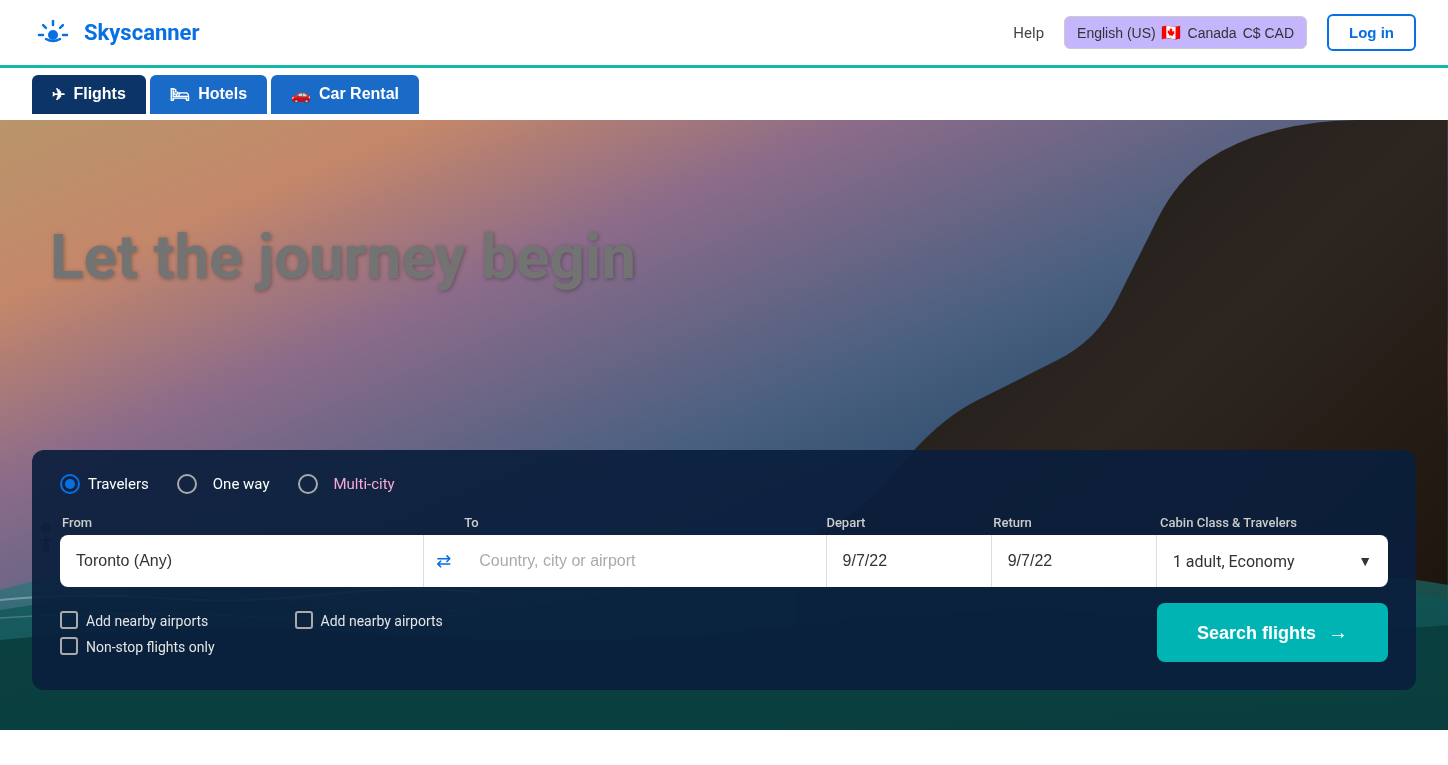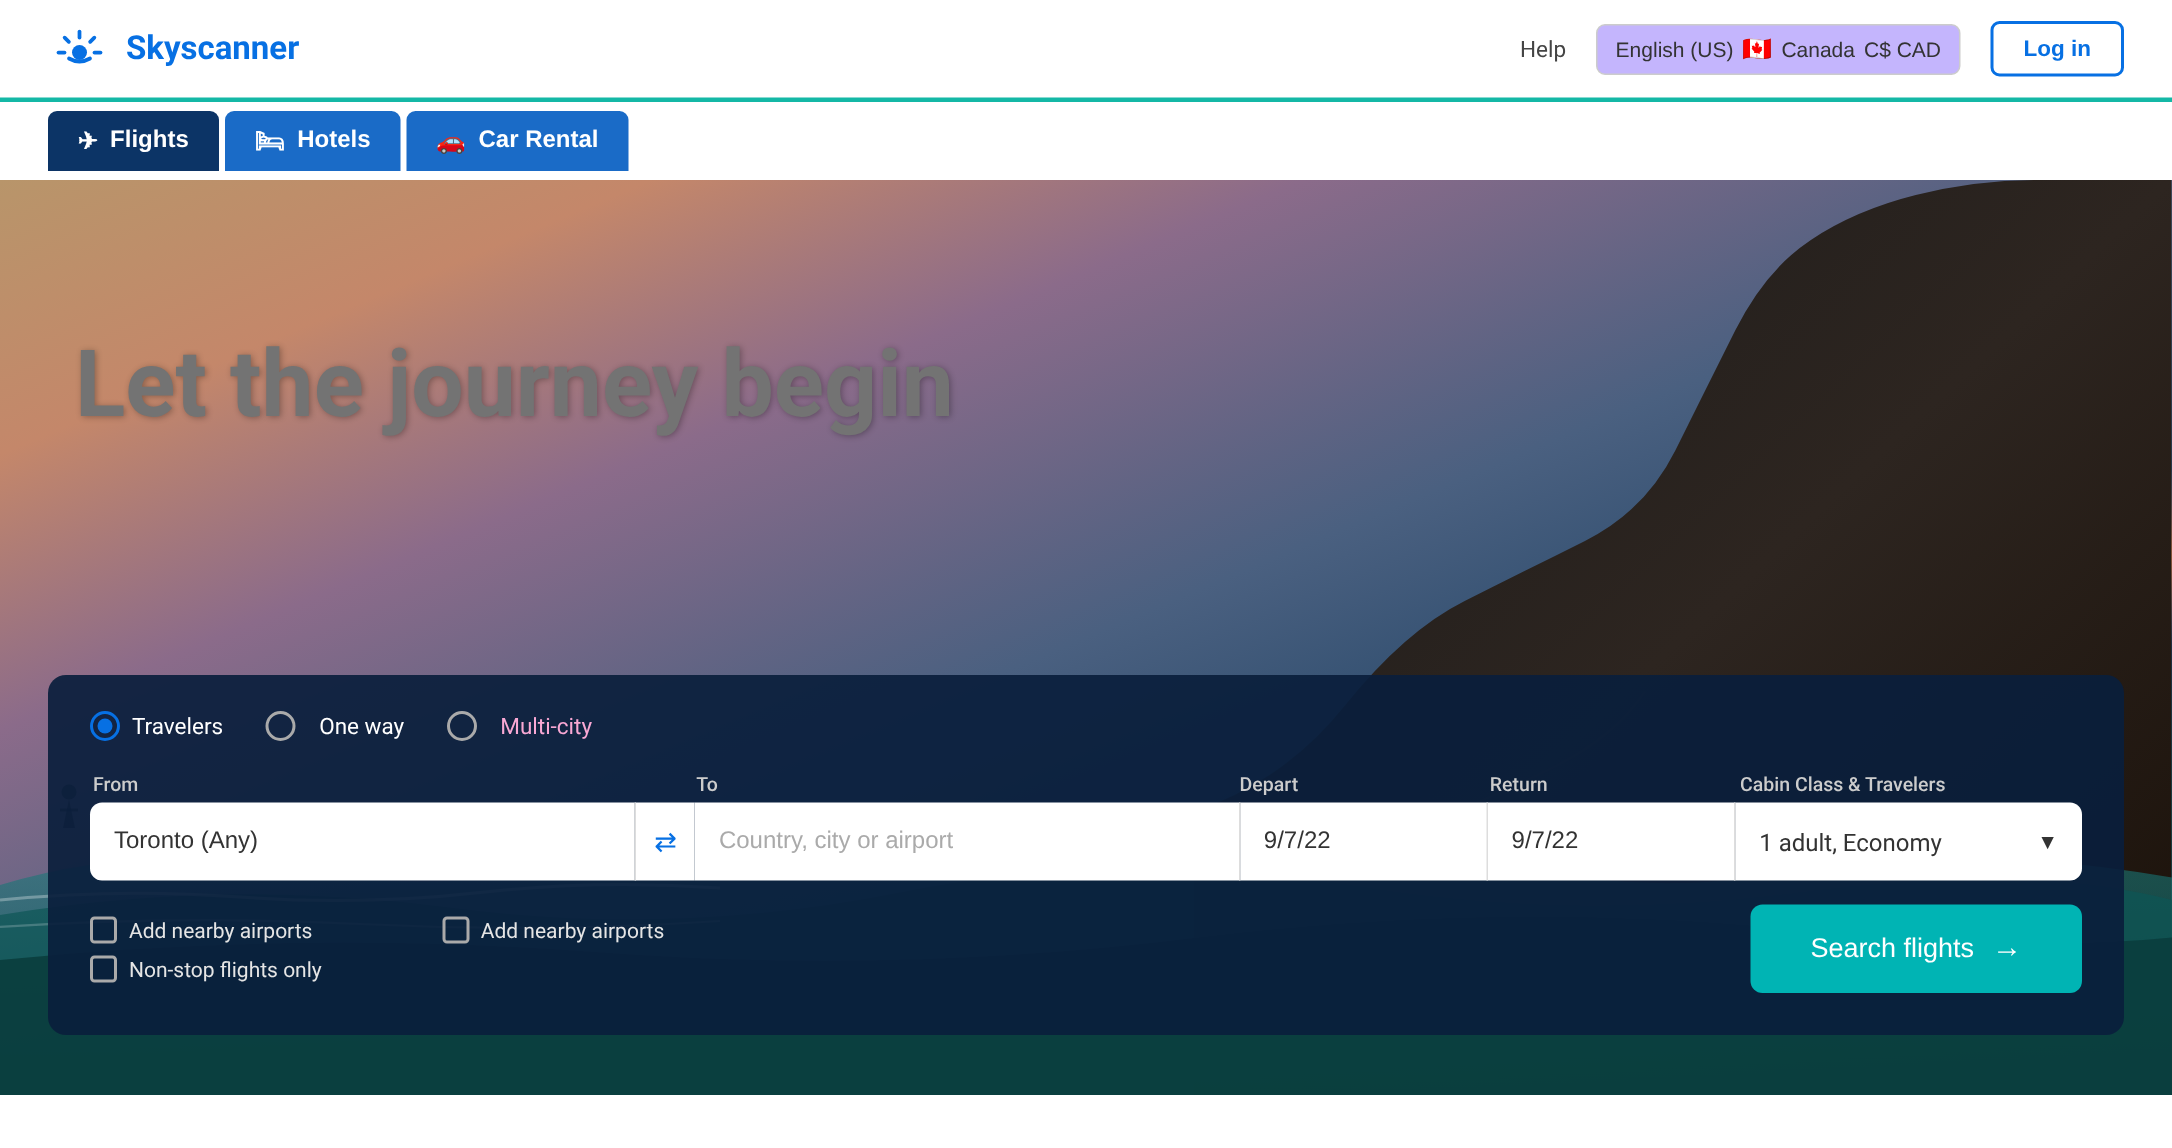--- a/index.html
+++ b/index.html
@@ -322,24 +322,24 @@
       background: transparent;
       flex-shrink: 0;
     }
     .search-btn {
       background: #00b4b4;
       color: #fff;
       border: none;
       border-radius: 8px;
       padding: 18px 40px;
       font-size: 18px;
-      font-weight: 400;
-      cursor: pointer;
-      display: flex;
-      align-items: center;
+      font-weight: 700;
+      cursor: pointer;
+      display: flex;
+      align-items: flex-end;
       gap: 12px;
       white-space: nowrap;
     }
     .search-btn-arrow {
       font-size: 20px;
     }
   </style>
 </head>
 <body>
 

